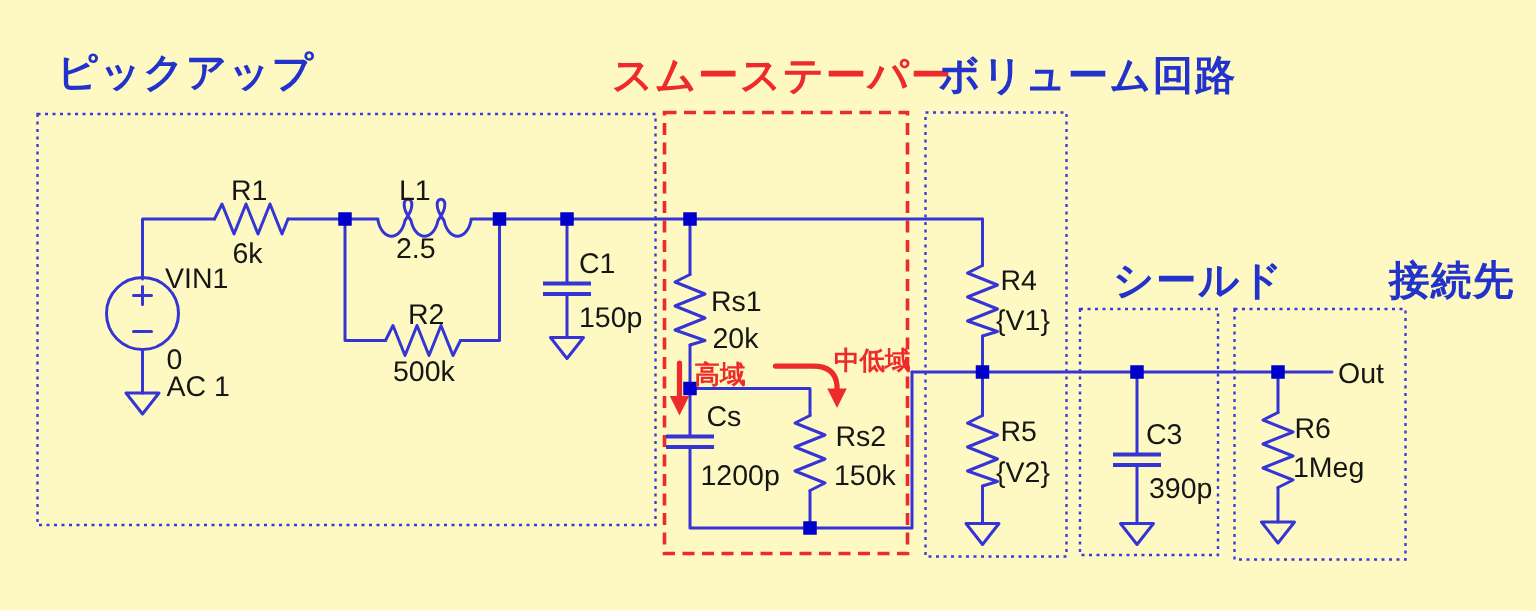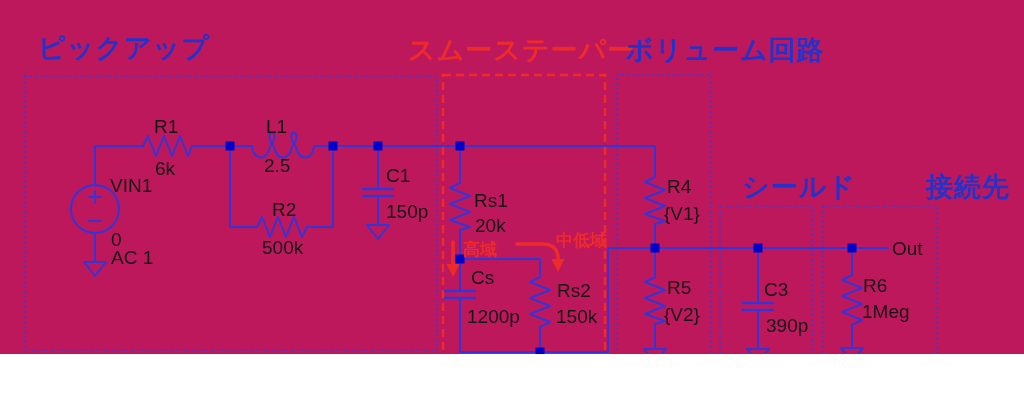--- a/index.html
+++ b/index.html
@@ -1,16 +1,16 @@
 <!DOCTYPE html>
 <html><head>
 <meta charset="utf-8">
 <style>
   html,body{margin:0;padding:0;background:#ffffff;}
-  .stage{position:relative;width:1024px;height:354px;background:#be185d;overflow:hidden;
+  .stage{position:relative;width:1024px;height:407px;background:#fef9c3;overflow:hidden;
          font-family:"Liberation Sans","DejaVu Sans",sans-serif;}
   svg text{font-family:"Liberation Sans","DejaVu Sans",sans-serif;}
   .comp-label{font-size:19px;fill:#161616;}
   .title-blue{font-size:27px;fill:#2233cc;font-weight:600;letter-spacing:1px;}
   .title-red{font-size:27px;fill:#ee2b2b;font-weight:800;letter-spacing:1px;}
   .note-red{font-size:17px;fill:#ee2b2b;font-weight:800;}
   .wire{stroke:#3535d6;stroke-width:2;fill:none;stroke-linecap:round;stroke-linejoin:round;}
   .plate{stroke:#3535d6;stroke-width:2.6;fill:none;stroke-linecap:butt;}
   .gnd{stroke:#3535d6;stroke-width:2;fill:none;stroke-linejoin:round;}
   .dot{fill:#0000cc;}

